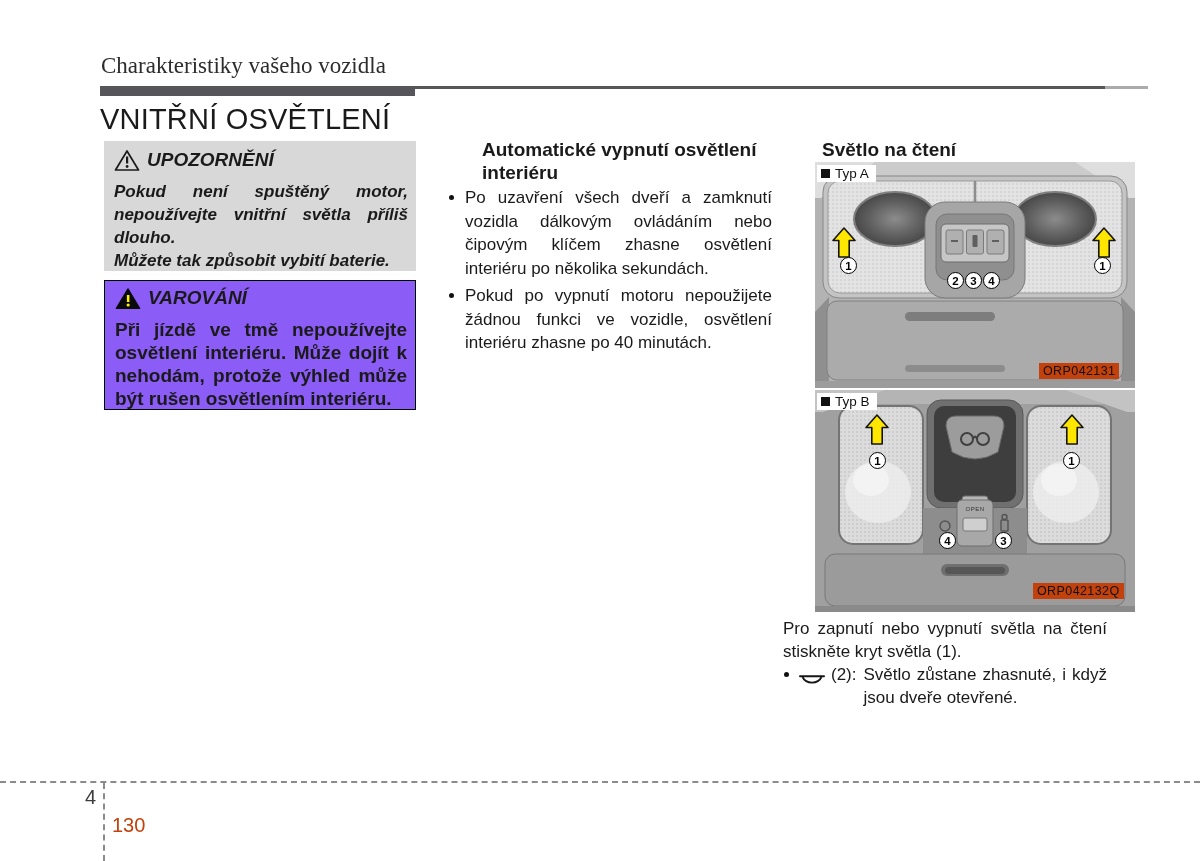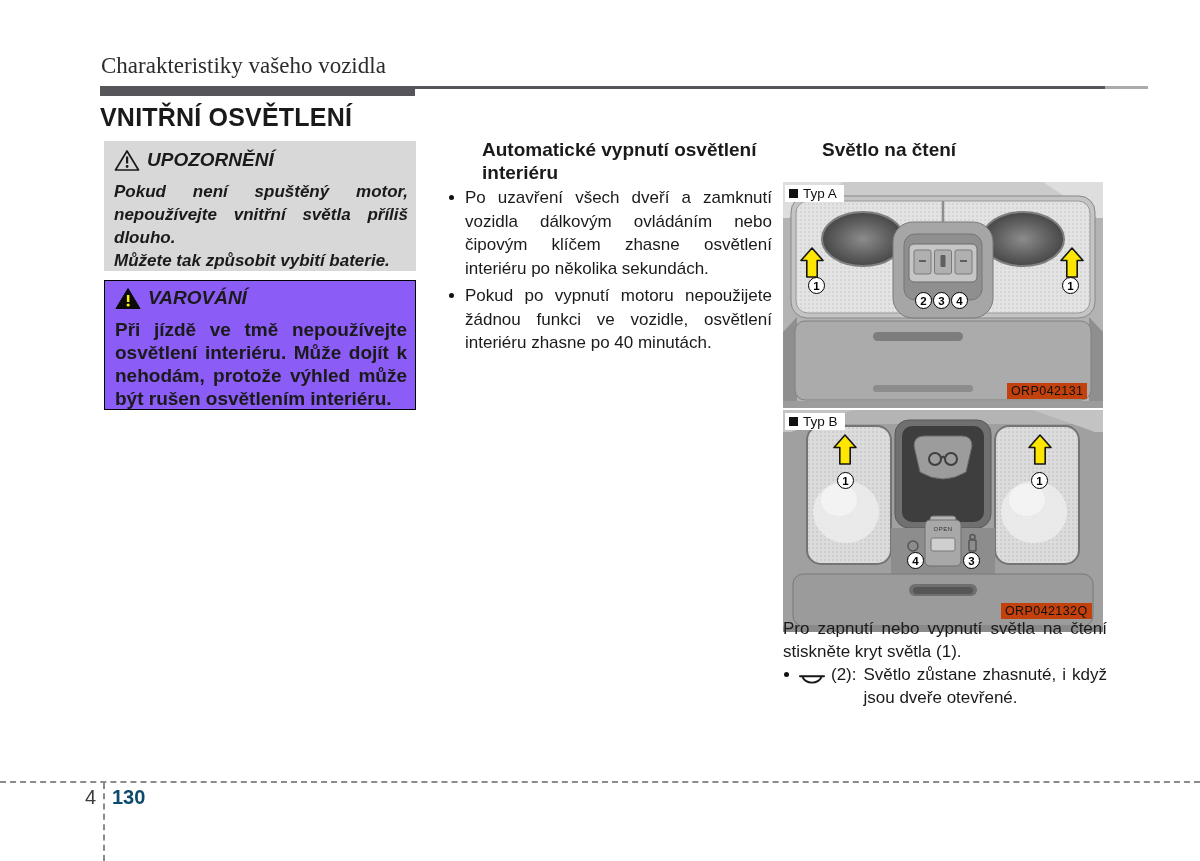--- a/index.html
+++ b/index.html
@@ -6,42 +6,42 @@
   .page{
     position:relative;width:1200px;height:861px;overflow:hidden;background:#ffffff;
     font-family:"Liberation Sans", sans-serif;color:#1a1a1a;
   }
   
   .doc-title{position:absolute;left:101px;top:53px;font-family:"Liberation Serif", serif;
     font-size:23px;line-height:26px;color:#2c2c2c;}
   .rule-thick{position:absolute;left:100px;top:86px;width:315px;height:10px;background:#56565a;}
   .rule-thin{position:absolute;left:415px;top:86px;width:690px;height:3px;background:#56565a;}
   .rule-thin-light{position:absolute;left:1105px;top:86px;width:43px;height:3px;background:#ababab;}
-  .section-title{position:absolute;left:100px;top:103px;font-size:25px;font-weight:bold;letter-spacing:.2px;}
+  .section-title{position:absolute;left:100px;top:103px;font-size:29px;font-weight:normal;letter-spacing:.2px;}
 
   
   .box{position:absolute;left:104px;width:312px;box-sizing:border-box;}
   .box-caution{top:141px;height:130px;background:#d8d8d8;padding:8px 8px 0 10px;}
   .box-warning{top:280px;height:130px;background:#8b5cf6;border:1.5px solid #000;padding:6px 8px 0 10px;}
   .box-head{display:flex;align-items:flex-start;gap:7px;height:27px;margin-bottom:4px;font-style:italic;}
   .box-head .box-label{font-size:19px;font-weight:bold;}
   .box-caution p{margin:0;font-size:17px;line-height:23px;font-weight:bold;font-style:italic;text-align:justify;}
   .box-warning .warn-text{font-size:19px;line-height:23px;font-weight:bold;text-align:justify;}
 
   
   .col-heading{position:absolute;font-size:19px;font-weight:bold;line-height:23px;margin-left:39px;}
   .auto-heading{left:443px;top:138px;width:330px;}
   .bullets{position:absolute;left:443px;top:186px;width:329px;}
   .bullet-item{position:relative;padding-left:22px;margin-bottom:4px;font-size:17px;line-height:23.5px;text-align:justify;}
   .dot{width:5px;height:5px;background:#111;border-radius:50%;}
   .bullet-item .dot{position:absolute;left:6px;top:9px;}
 
   
   .reading-heading{left:783px;top:138px;width:322px;}
-  .figure{position:absolute;left:783px;width:252px;margin-top:20px;}
+  .figure{position:absolute;left:815px;width:252px;}
   .figure-a{top:162px;height:226px;}
   .figure-b{top:390px;height:222px;}
   .figure>svg{position:absolute;left:0;top:0;}
   .type-label{position:absolute;left:2px;top:3px;background:#fff;padding:1px 7px 1px 4px;
     display:flex;align-items:center;gap:5px;font-size:13.5px;color:#111;}
   .type-square{width:9px;height:9px;background:#111;}
   .code-label{position:absolute;background:#c2410c;font-size:12.5px;padding:1px 4px;color:#111;letter-spacing:.4px;}
   .figure-a .code-label{left:224px;top:201px;}
   .figure-b .code-label{left:218px;top:193px;}
   .callout{position:absolute;width:17px;height:17px;border-radius:50%;background:#fff;border:1.5px solid #000;
@@ -53,21 +53,21 @@
     font-size:17px;line-height:23px;}
   .rl-bullet .dot{margin:9px 3px 0 1px;flex:none;}
   .dome-icon{flex:none;margin:6px 6px 0 7px;}
   .rl-prefix{flex:none;margin-right:7px;}
   .rl-text{flex:1;text-align:justify;}
 
   
   .footer-rule{position:absolute;left:0;top:781px;width:1200px;border-top:2px dashed #8b8b8b;}
   .footer-vrule{position:absolute;left:103px;top:783px;height:78px;border-left:2px dashed #8b8b8b;}
   .chapter-num{position:absolute;left:78px;top:786px;width:18px;text-align:right;font-size:20px;color:#3c3c3c;}
-  .page-num{position:absolute;left:112px;top:786px;font-size:20px;color:#0c4a6e;font-weight:bold;}
+  .page-num{position:absolute;left:112px;top:814px;font-size:20px;color:#c2410c;}
 </style>
 </head>
 <body>
 
 <div class="page">
 
   <div class="doc-title">Charakteristiky vašeho vozidla</div>
   <div class="rule-thick"></div>
   <div class="rule-thin"></div>
   <div class="rule-thin-light"></div>

